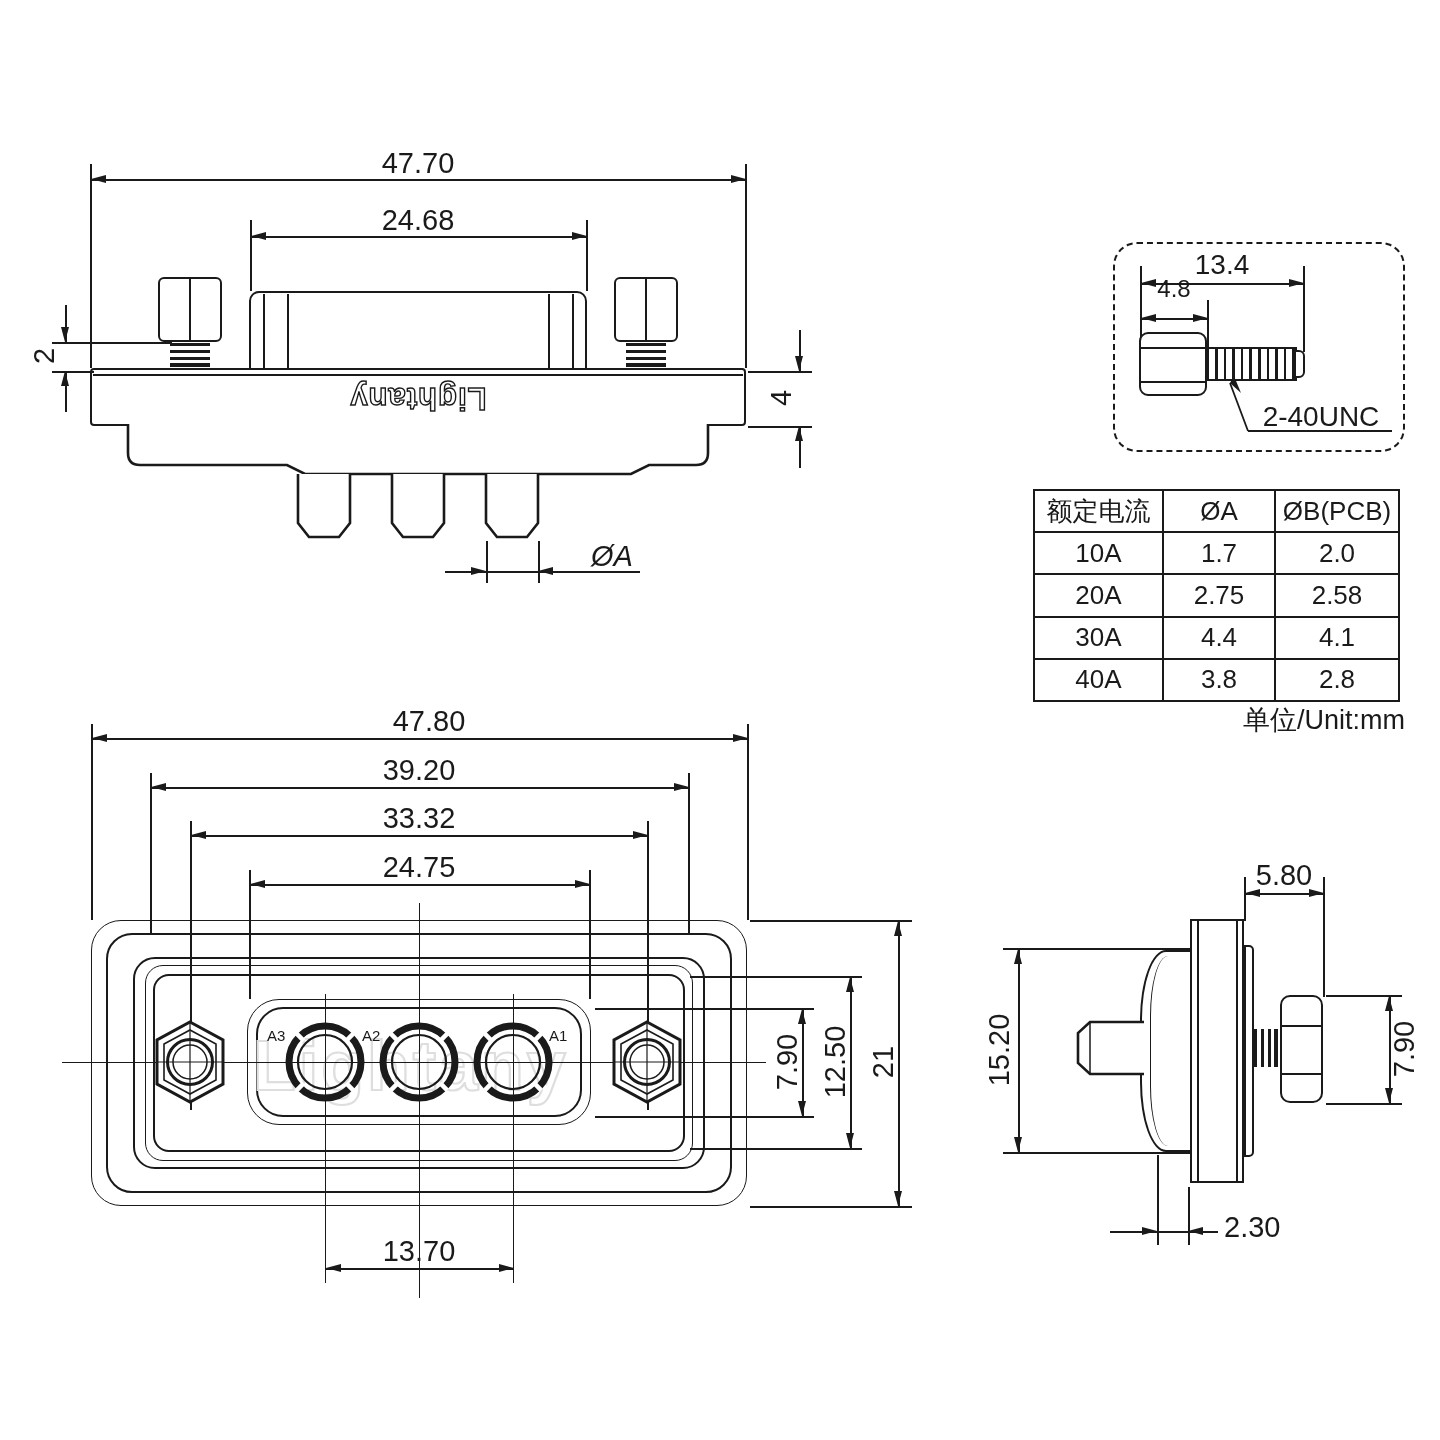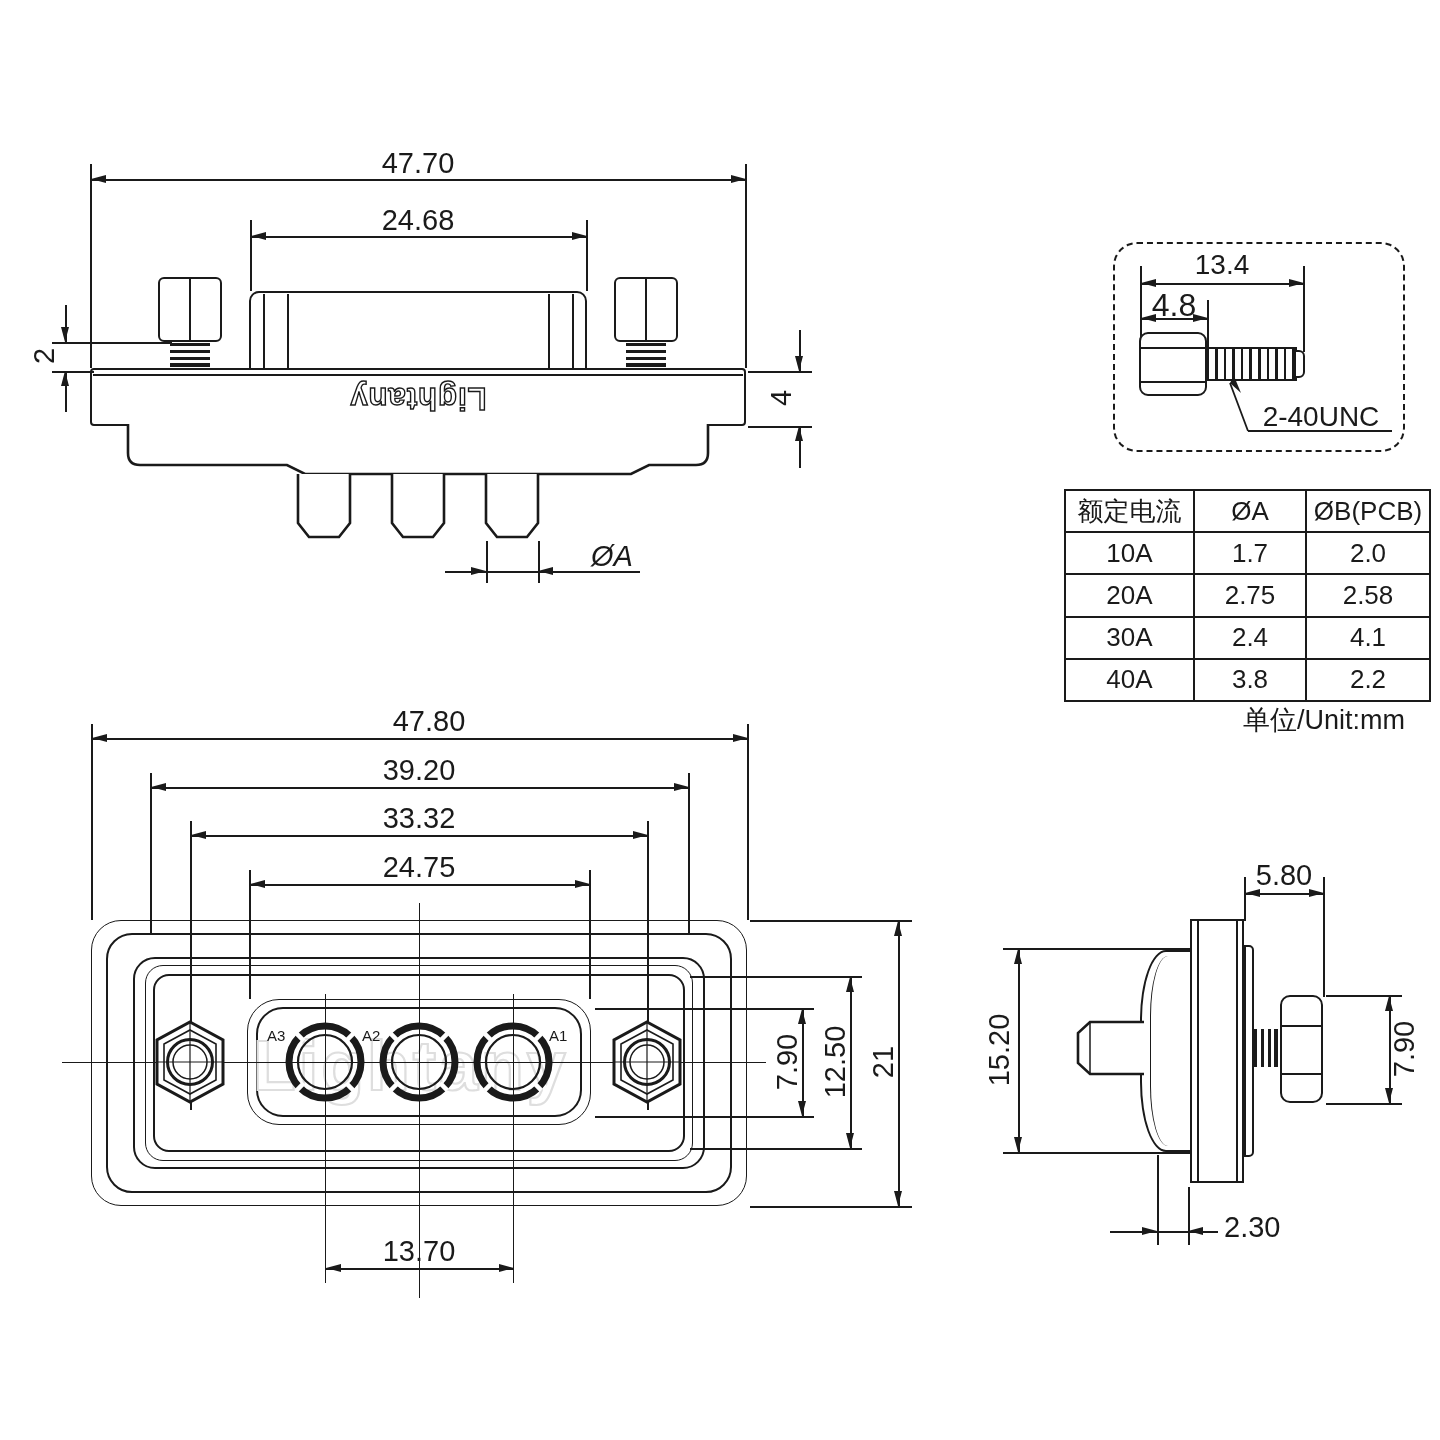--- a/index.html
+++ b/index.html
@@ -18,21 +18,21 @@
   .ah.r{border-top:4.5px solid transparent;border-bottom:4.5px solid transparent;border-left:15px solid #1a1a1a;}
   .ah.u{border-left:4.5px solid transparent;border-right:4.5px solid transparent;border-bottom:15px solid #1a1a1a;}
   .ah.d{border-left:4.5px solid transparent;border-right:4.5px solid transparent;border-top:15px solid #1a1a1a;}
   .thr-h{position:absolute;background:repeating-linear-gradient(180deg,#1a1a1a 0 3.2px,#fdfdfd 3.2px 6.8px);}
   .thr-v{position:absolute;background:repeating-linear-gradient(90deg,#1a1a1a 0 3.2px,#fdfdfd 3.2px 6.8px);}
   .comb{position:absolute;border:2.2px solid #1a1a1a;box-sizing:border-box;
         background:repeating-linear-gradient(90deg,#fff 0 6px,#1a1a1a 6px 8.6px);}
   .outline-logo{color:#fff;-webkit-text-stroke:1.4px #1a1a1a;font-weight:bold;}
   .watermark{position:absolute;color:#fff;-webkit-text-stroke:2.2px #dedede;font-weight:bold;
              font-size:70px;letter-spacing:3px;}
-  .tbl{position:absolute;left:1064px;top:489px;width:365px;height:211px;border:1.1px solid #1a1a1a;
+  .tbl{position:absolute;left:1033px;top:489px;width:365px;height:211px;border:1.1px solid #1a1a1a;
        display:grid;grid-template-columns:129px 112px 1fr;grid-auto-rows:1fr;background:#fff;}
   .tbl>div{border:1.1px solid #1a1a1a;display:flex;align-items:center;justify-content:center;
            font-size:26px;}
   .lbl{position:absolute;font-size:15px;line-height:1;}
   svg{position:absolute;overflow:visible;}
 </style>
 </head>
 <body>
 
 <div id="canvas">
@@ -116,21 +116,21 @@
     <div class="ln" style="left:1303px;top:266px;width:1.5px;height:86px"></div>
     <div class="ln" style="left:1140px;top:283px;width:163px;height:1.5px"></div>
     <div class="ah l" style="left:1141px;top:278.5px"></div>
     <div class="ah r" style="left:1289px;top:278.5px"></div>
     <div class="dim" style="left:1172px;top:251px;width:100px;height:28px;font-size:28px">13.4</div>
 
     <div class="ln" style="left:1207px;top:300px;width:1.5px;height:48px"></div>
     <div class="ln" style="left:1140px;top:318px;width:67px;height:1.5px"></div>
     <div class="ah l" style="left:1141px;top:313.5px"></div>
     <div class="ah r" style="left:1193px;top:313.5px"></div>
-    <div class="dim" style="left:1134px;top:292px;width:80px;height:26px;font-size:32px">4.8</div>
+    <div class="dim" style="left:1134px;top:276px;width:80px;height:26px;font-size:24px">4.8</div>
 
     <div class="box" style="left:1139px;top:332px;width:68px;height:64px;border-radius:9px"></div>
     <div class="ln" style="left:1141px;top:347px;width:64px;height:1.5px"></div>
     <div class="ln" style="left:1141px;top:381px;width:64px;height:1.5px"></div>
 
     <div class="comb" style="left:1207px;top:347px;width:90px;height:34px"></div>
     <div class="box" style="left:1294px;top:350px;width:11px;height:28px;border-radius:0 6px 6px 0;border-width:2.2px"></div>
 
     <svg style="left:1220px;top:375px" width="175" height="62" viewBox="0 0 175 62">
       <line x1="10" y1="8" x2="28" y2="56" stroke="#1a1a1a" stroke-width="1.8"></line>
@@ -144,25 +144,25 @@
     <div>额定电流</div>
     <div>ØA</div>
     <div>ØB(PCB)</div>
     <div>10A</div>
     <div>1.7</div>
     <div>2.0</div>
     <div>20A</div>
     <div>2.75</div>
     <div>2.58</div>
     <div>30A</div>
-    <div>2.4</div>
+    <div>4.4</div>
     <div>4.1</div>
     <div>40A</div>
     <div>3.8</div>
-    <div>2.2</div>
+    <div>2.8</div>
   </div>
   <div class="dim" style="left:1155px;top:705px;width:250px;height:30px;font-size:27px;justify-content:flex-end">单位/Unit:mm</div>
 
   <div>
 
     <div class="box thinb" style="left:91px;top:920px;width:656px;height:286px;border-radius:30px"></div>
     <div class="box" style="left:106px;top:933px;width:626px;height:260px;border-radius:26px"></div>
     <div class="box" style="left:133px;top:957px;width:572px;height:212px;border-radius:22px"></div>
     <div class="box thinb" style="left:145px;top:965px;width:548px;height:196px;border-radius:18px"></div>
     <div class="box" style="left:153px;top:974px;width:532px;height:178px;border-radius:16px"></div>

